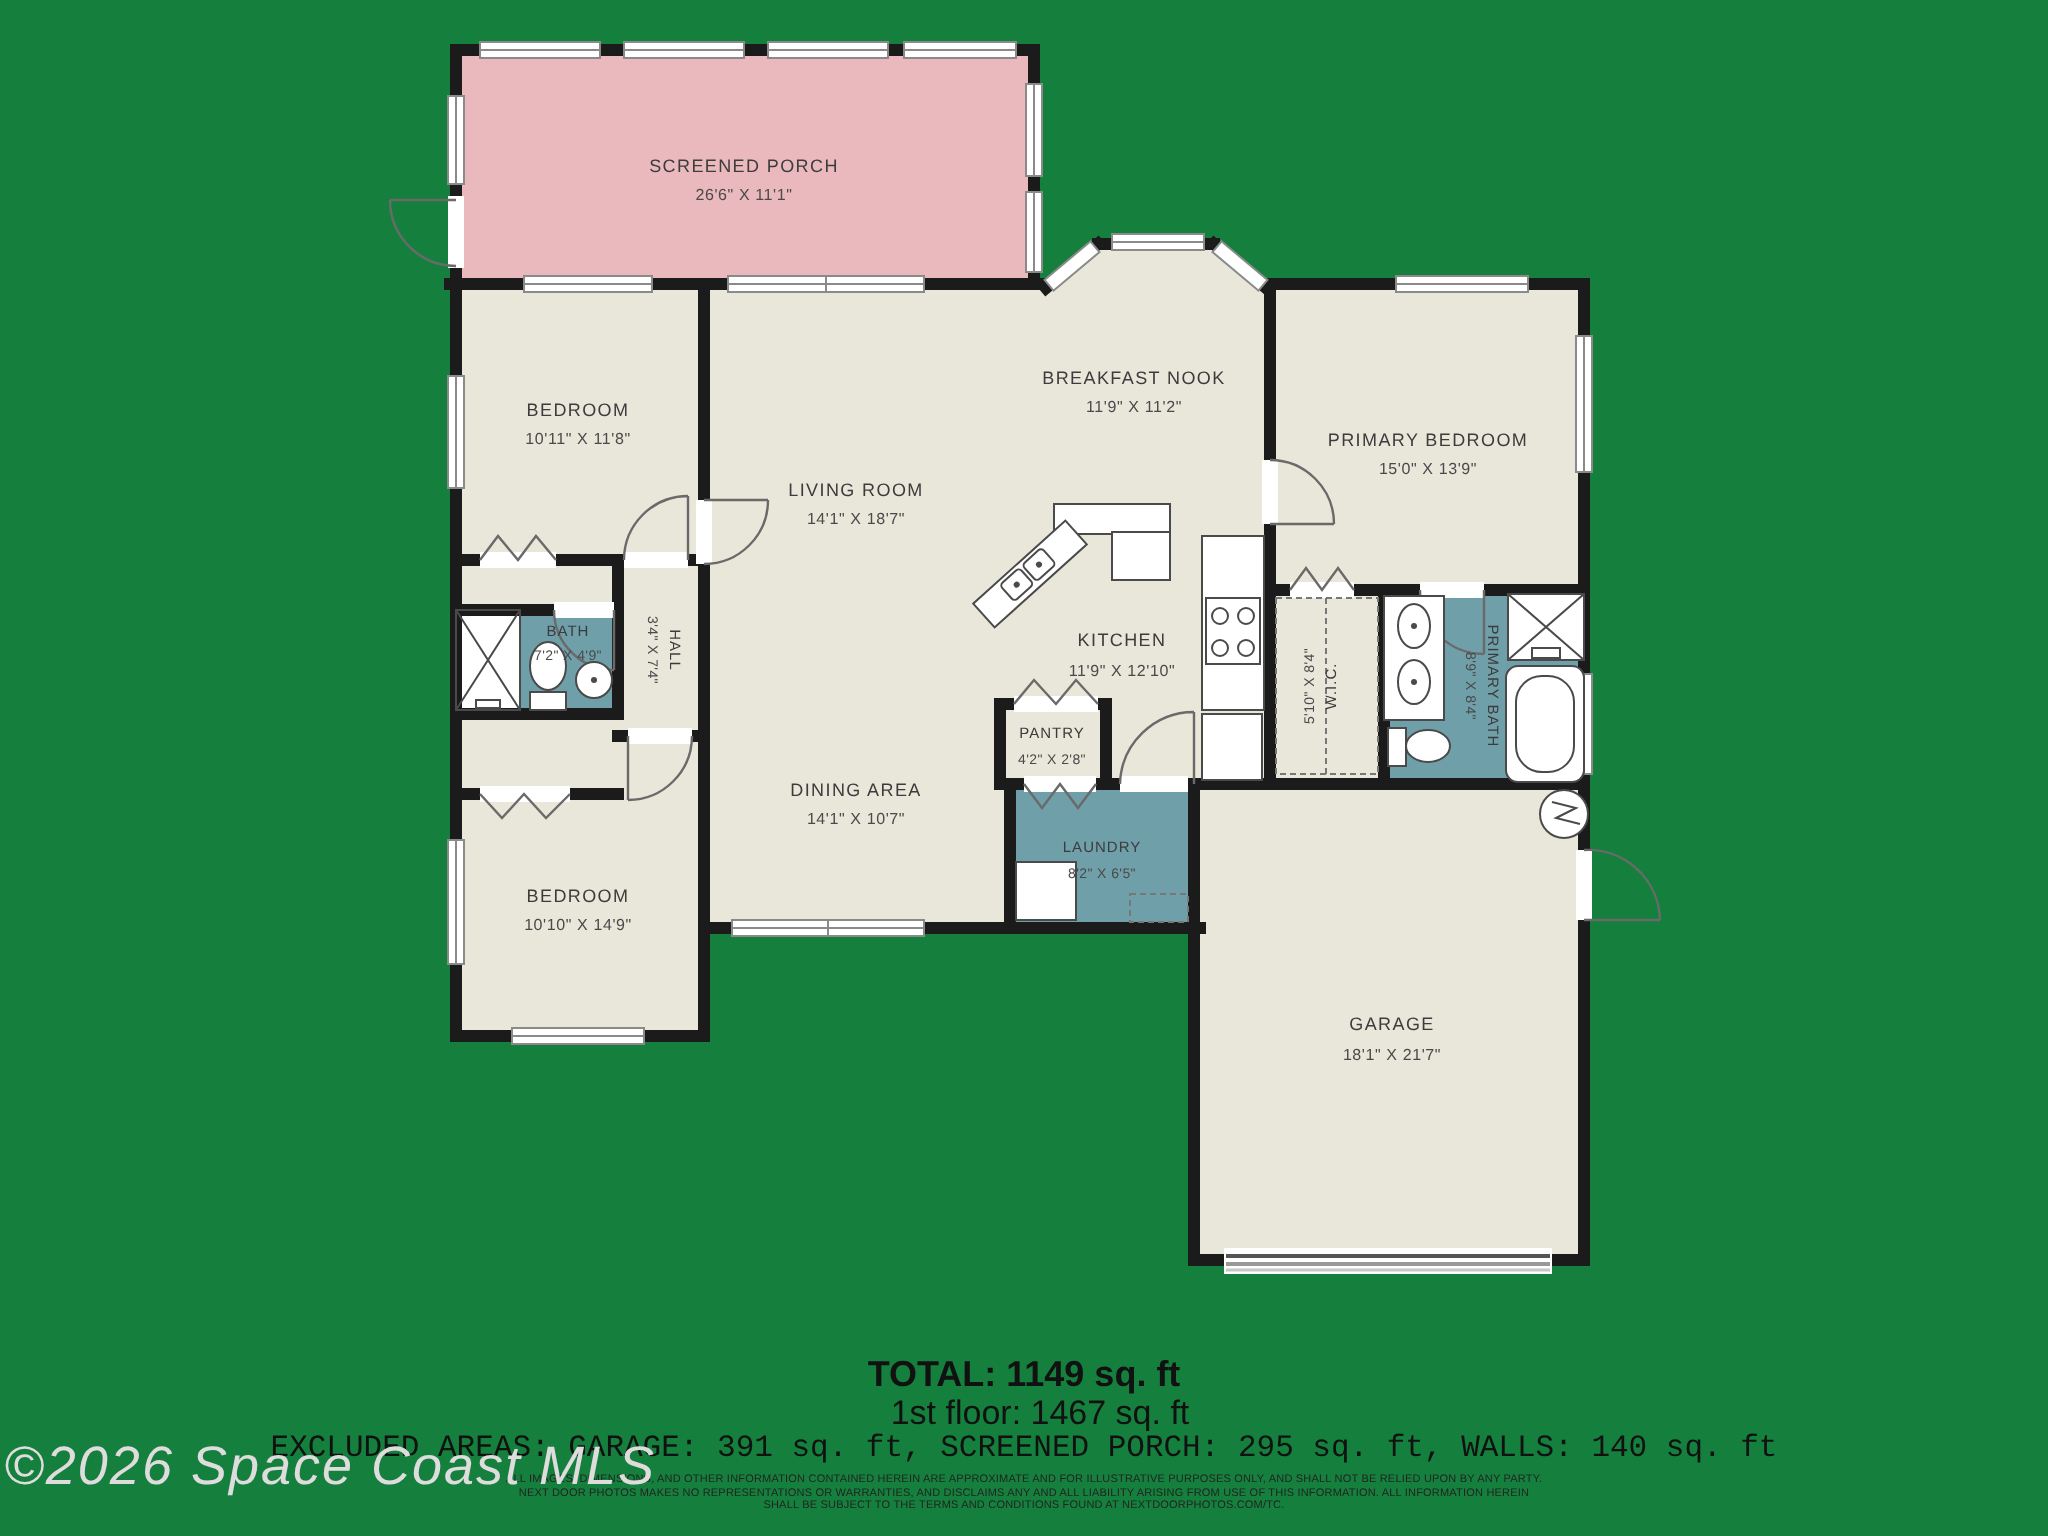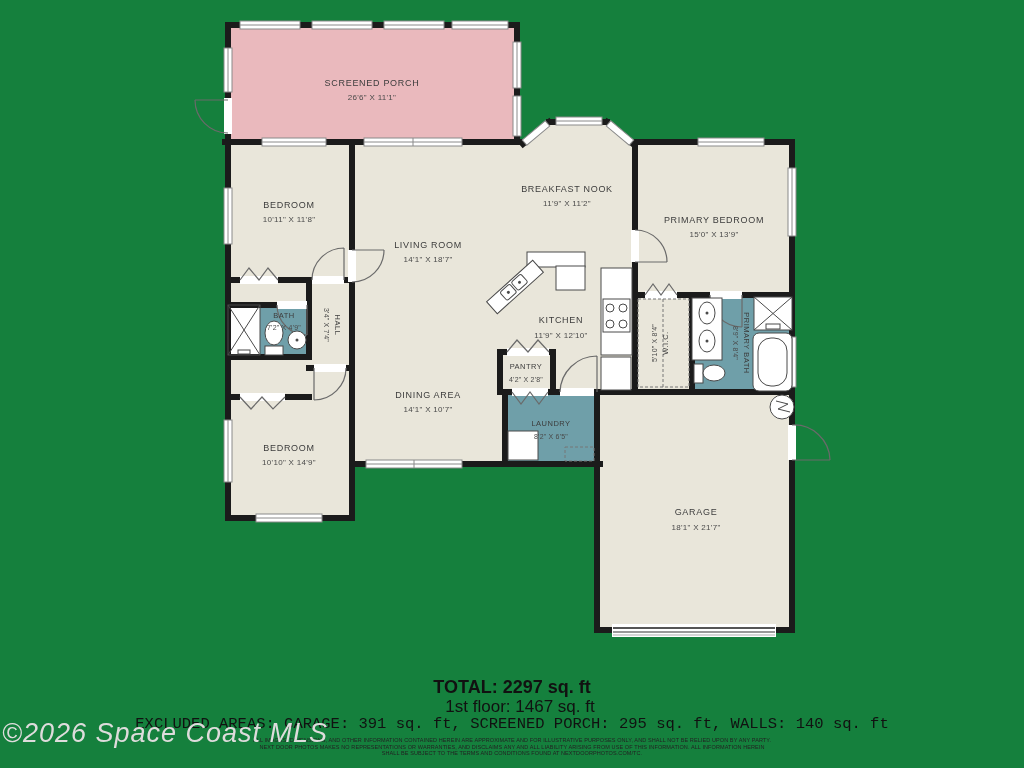--- a/index.html
+++ b/index.html
@@ -334,21 +334,21 @@
       <text class="rd" x="289" y="465">10'10" X 14'9"</text>
     </g>
     <g>
       <text class="rn" x="696" y="515">GARAGE</text>
       <text class="rd" x="696" y="530">18'1" X 21'7"</text>
     </g>
   </g>
 </svg>
 
   <div class="summary">
-    <div class="total-line">TOTAL: 2297 sq. ft</div>
+    <div class="total-line">TOTAL: 1149 sq. ft</div>
     <div class="floor-line">1st floor: 1467 sq. ft</div>
     <div class="excluded-line">EXCLUDED AREAS: GARAGE: 391 sq. ft, SCREENED PORCH: 295 sq. ft, WALLS: 140 sq. ft</div>
     <div class="disclaimer">
       <div>ALL IMAGES, DIMENSIONS, AND OTHER INFORMATION CONTAINED HEREIN ARE APPROXIMATE AND FOR ILLUSTRATIVE PURPOSES ONLY, AND SHALL NOT BE RELIED UPON BY ANY PARTY.</div>
       <div>NEXT DOOR PHOTOS MAKES NO REPRESENTATIONS OR WARRANTIES, AND DISCLAIMS ANY AND ALL LIABILITY ARISING FROM USE OF THIS INFORMATION. ALL INFORMATION HEREIN</div>
       <div>SHALL BE SUBJECT TO THE TERMS AND CONDITIONS FOUND AT NEXTDOORPHOTOS.COM/TC.</div>
     </div>
   </div>
 
   <div class="watermark">©2026 Space Coast MLS</div>

